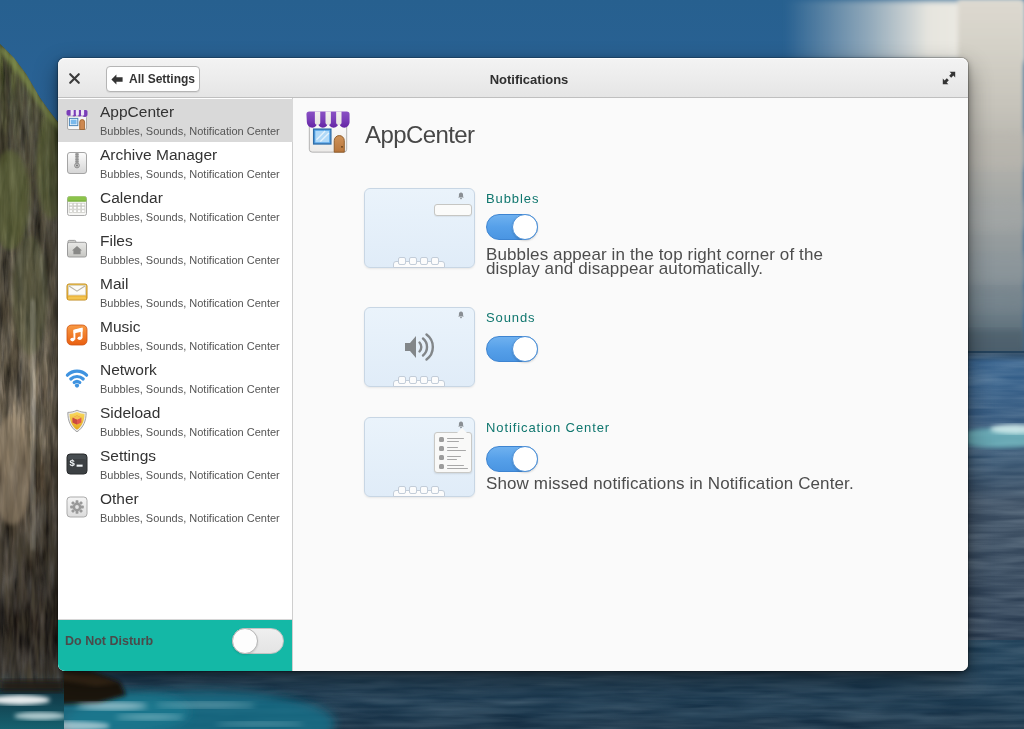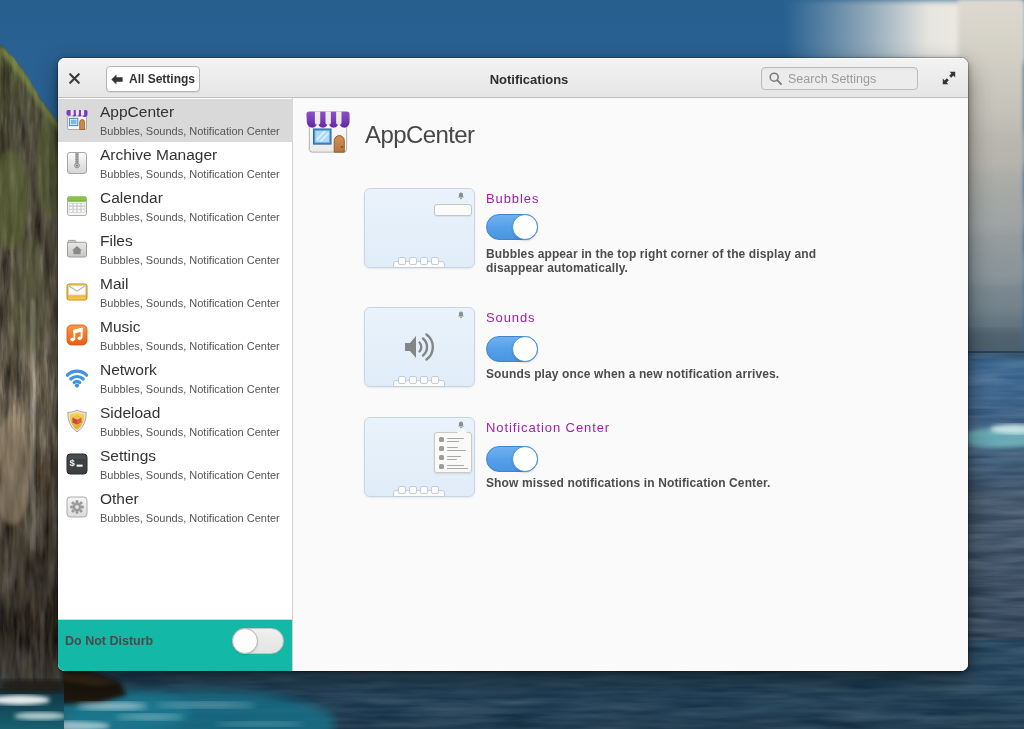--- a/index.html
+++ b/index.html
@@ -56,22 +56,22 @@
   border:1px solid #c8d6e4; box-shadow:0 1px 2px rgba(0,0,0,.08); }
 .bell { position:absolute; left:92px; top:3px; width:8px; height:8px; }
 .dock { position:absolute; left:28px; bottom:-1px; width:52px; height:7px; background:#fcfcfc; border:1px solid #c3cdd9; border-radius:3px 3px 0 0; }
 .dsq { position:absolute; bottom:2px; width:8px; height:8px; background:#fcfcfc; border:1px solid #c3cdd9; border-radius:2px; }
 .bub { position:absolute; left:69px; top:15px; width:38px; height:12px; background:#fbfbfa; border:1px solid #c6c6c3; border-radius:3px; box-shadow:0 1px 1px rgba(0,0,0,.06); }
 .pop { position:absolute; left:69px; top:14px; width:38px; height:41px; background:#f9f9f8; border:1px solid #c9c9c6; border-radius:3px; box-shadow:0 1px 2px rgba(0,0,0,.1); }
 .pop .ptr { position:absolute; left:22px; top:-5px; width:0; height:0; border-left:5px solid transparent; border-right:5px solid transparent; border-bottom:5px solid #f9f9f8; }
 .pop .pb { position:absolute; left:4px; width:5px; height:5px; background:#9c9c9c; border-radius:1.5px; }
 .pop .pl { position:absolute; height:1.5px; background:#a8a8a8; border-radius:1px; }
 
-.ct { position:absolute; left:193px; font-size:13px; color:#a21caf; letter-spacing:.9px; }
-.cd { position:absolute; left:193px; font-size:12px; color:#4d4d4d; line-height:13.8px; letter-spacing:.12px;font-weight:bold; }
+.ct { position:absolute; left:193px; font-size:13px; color:#0f766e; letter-spacing:.9px; }
+.cd { position:absolute; left:193px; font-size:17px; color:#4d4d4d; line-height:13.8px; letter-spacing:.12px; }
 </style>
 </head>
 <body>
 <div id="stage">
   <svg width="1024" height="729" style="position:absolute;left:0;top:0">
     <defs>
       <linearGradient id="skyg" x1="0" y1="0" x2="0" y2="1">
         <stop offset="0" stop-color="#27608f"></stop>
           <stop offset=".3" stop-color="#2a6296"></stop>
           <stop offset="1" stop-color="#2d6599"></stop>
@@ -221,27 +221,20 @@
       <div class="abs title">Notifications</div>
       <svg class="abs closex" viewBox="0 0 13 13">
           <path d="M2.2 2.2 L10.8 10.8 M10.8 2.2 L2.2 10.8" stroke="#3a3a3a" stroke-width="2.1" stroke-linecap="round"></path>
         </svg>
       <div class="abs btn-all">
         <svg width="12" height="11" viewBox="0 0 12 11">
             <path d="M5.4 0.6 L5.4 3.3 L11.6 3.3 L11.6 7.7 L5.4 7.7 L5.4 10.4 L0.4 5.5 Z" fill="#333"></path>
           </svg>
         <span>All Settings</span>
       </div>
-      <div class="abs search">
-        <svg class="mag" width="13" height="13" viewBox="0 0 13 13">
-            <circle cx="5.2" cy="5.2" r="4" fill="none" stroke="#7d7d7d" stroke-width="1.6"></circle>
-            <path d="M8.2 8.2 L12 12" stroke="#7d7d7d" stroke-width="1.8" stroke-linecap="round"></path>
-          </svg>
-        <span class="ph">Search Settings</span>
-      </div>
       <svg class="abs expand" viewBox="0 0 14 14">
         <path d="M7.6 0.8 L13.2 0.8 L13.2 6.4 L11.4 4.6 L9.2 6.8 L7.2 4.8 L9.4 2.6 Z" fill="#333"></path>
         <path d="M6.4 13.2 L0.8 13.2 L0.8 7.6 L2.6 9.4 L4.8 7.2 L6.8 9.2 L4.6 11.4 Z" fill="#333"></path>
       </svg>
     </div>
 
     <div class="abs winbody">
       <div class="sidebar" id="sidebar">
           <div class="row sel" style="top:0.5px">
             <div class="ic"><svg viewBox="0 0 26 26">
@@ -480,21 +473,20 @@
           <div class="dock"></div>
           <div class="dsq" style="left:33px"></div>
             <div class="dsq" style="left:44px"></div>
             <div class="dsq" style="left:55px"></div>
             <div class="dsq" style="left:66px"></div>
         </div>
         <div class="ct" style="top:212px">Sounds</div>
         <div class="switch on abs" style="left:193px; top:238px">
             <div class="knob"></div>
           </div>
-        <div class="cd" style="top:270px; width:420px">Sounds play once when a new notification arrives.</div>
 
         <div class="card" style="top:319px">
           <svg class="bell" viewBox="0 0 10 10">
               <path d="M5 0.5 C6.8 0.5 7.6 1.8 7.6 3.6 L7.6 5.6 L8.6 7 L1.4 7 L2.4 5.6 L2.4 3.6 C2.4 1.8 3.2 0.5 5 0.5 Z M3.9 7.6 L6.1 7.6 C6.1 8.6 5.7 9.2 5 9.2 C4.3 9.2 3.9 8.6 3.9 7.6 Z" fill="#8a8f94"></path>
             </svg>
           <div class="pop">
             <div class="ptr"></div>
             <div class="pb" style="top:4px"></div>
               <div class="pl" style="left:12px; top:4.5px; width:17px"></div>
               <div class="pl" style="left:12px; top:7.5px; width:12px"></div>

